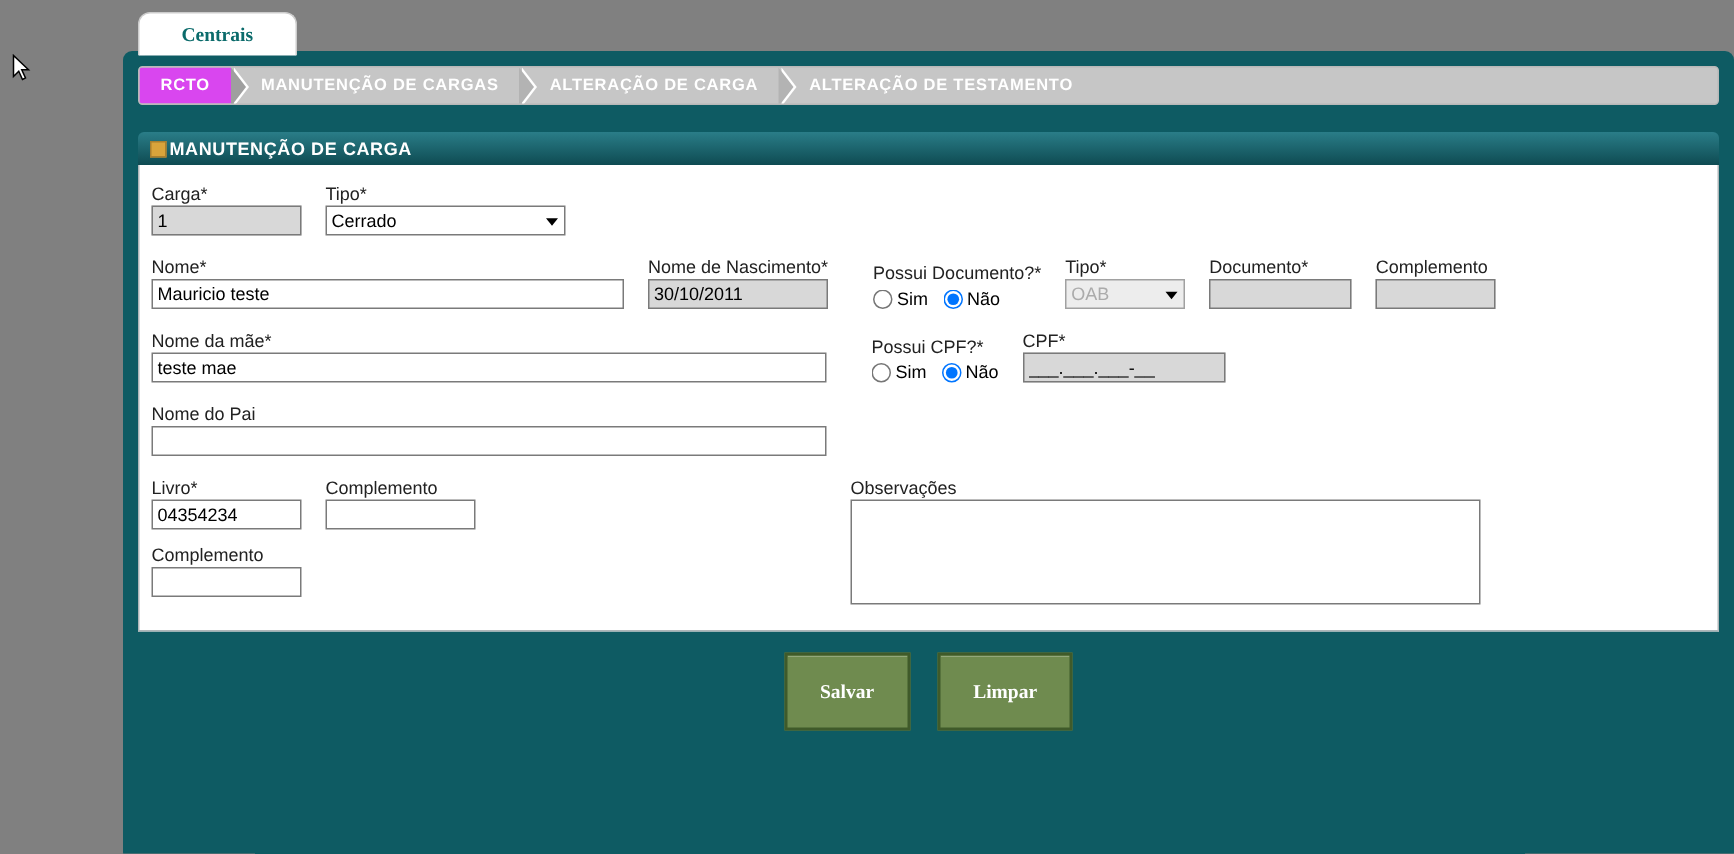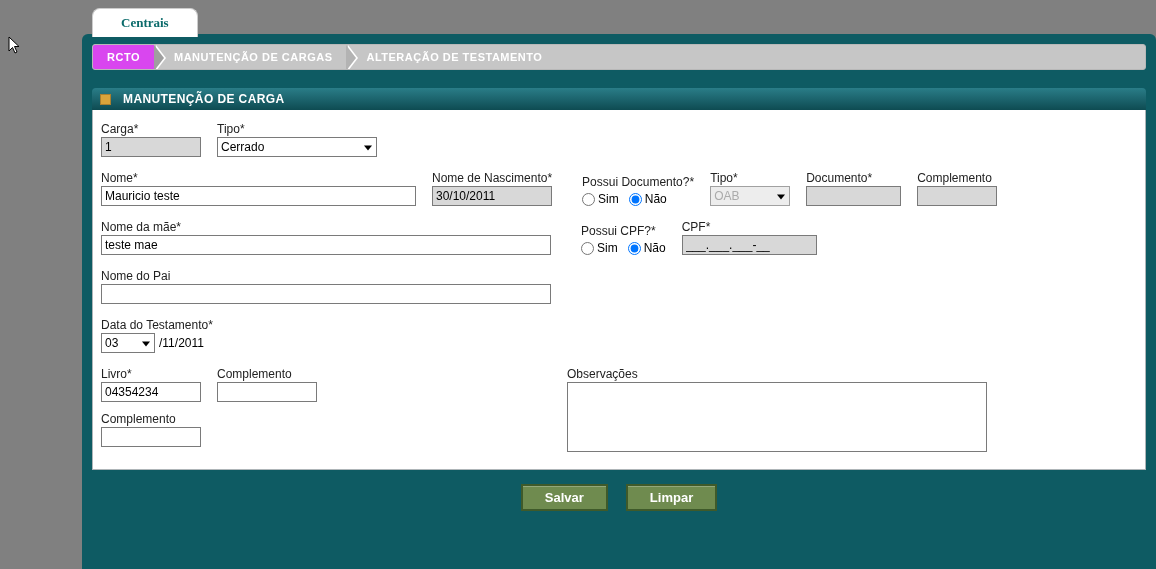--- a/index.html
+++ b/index.html
@@ -93,21 +93,21 @@
   }
   .section-header {
     background: linear-gradient(#2a7d88, #0e4b52);
     color: #fff;
     border-radius: 4px 4px 0 0;
     padding: 4px 8px;
     font-size: 12px;
     font-weight: bold;
     display: flex;
     align-items: center;
-    gap: 12px;
+    gap: 2px;
     letter-spacing: 0.4px;
   }
   .section-header .sq {
     width: 11px; height: 11px;
     background: #d9a43b;
     border: 1px solid #a97f2e;
     display: inline-block;
   }
   .form-body {
     background: #fff;
@@ -154,23 +154,24 @@
     justify-content:center;
     gap: 18px;
     padding-top: 14px;
   }
   .btn {
     background: #6f8b4f;
     color: #fff;
     border: 2px solid #3f5a2a;
     font-size: 13px;
     font-weight: bold;
-    padding: 4px 22px;
+    padding: 16px 22px;
     cursor: pointer;
     box-shadow: inset 0 1px 0 rgba(255,255,255,.25);
+    font-family: Liberation Serif, serif;
   }
   .sel-wrap { position: relative; display: inline-block; }
   .sel-wrap select { appearance:none; -webkit-appearance:none; padding-right: 18px; }
   .sel-wrap::after {
     content: "";
     position:absolute; right:5px; top:50%; transform: translateY(-30%);
     border-left:4px solid transparent;
     border-right:4px solid transparent;
     border-top:5px solid #000;
     pointer-events:none;
@@ -189,20 +190,21 @@
 
   <div class="tab-strip">
     <div class="tab">Centrais</div>
   </div>
 
   <div class="panel-dark">
 
     <div class="breadcrumb">
       <div class="crumb">RCTO</div>
       <div class="crumb">MANUTENÇÃO DE CARGAS</div>
+      <div class="crumb">ALTERAÇÃO DE CARGA</div>
       <div class="crumb">ALTERAÇÃO DE TESTAMENTO</div>
     </div>
 
     <div class="section-header">
       <span class="sq"></span>
       <span>MANUTENÇÃO DE CARGA</span>
     </div>
 
     <div class="form-body">
 
@@ -285,33 +287,20 @@
         </div>
       </div>
 
       <div class="row">
         <div class="grp">
           <label class="fld-label">Nome do Pai</label>
           <input class="txt" style="width: 450px;" value="">
         </div>
       </div>
 
-      <div class="row">
-        <div class="grp">
-          <label class="fld-label">Data do Testamento*</label>
-          <div style="display:flex; align-items:center; gap:4px;">
-            <span class="sel-wrap">
-              <select class="sel" style="width:54px">
-                <option>03</option>
-              </select>
-            </span>
-            <span>/11/2011</span>
-          </div>
-        </div>
-      </div>
 
       <div class="two-col">
         <div class="col-left">
           <div class="row tight">
             <div class="grp">
               <label class="fld-label">Livro*</label>
               <input class="txt" style="width: 100px;" value="04354234">
             </div>
             <div class="grp">
               <label class="fld-label">Complemento</label>

